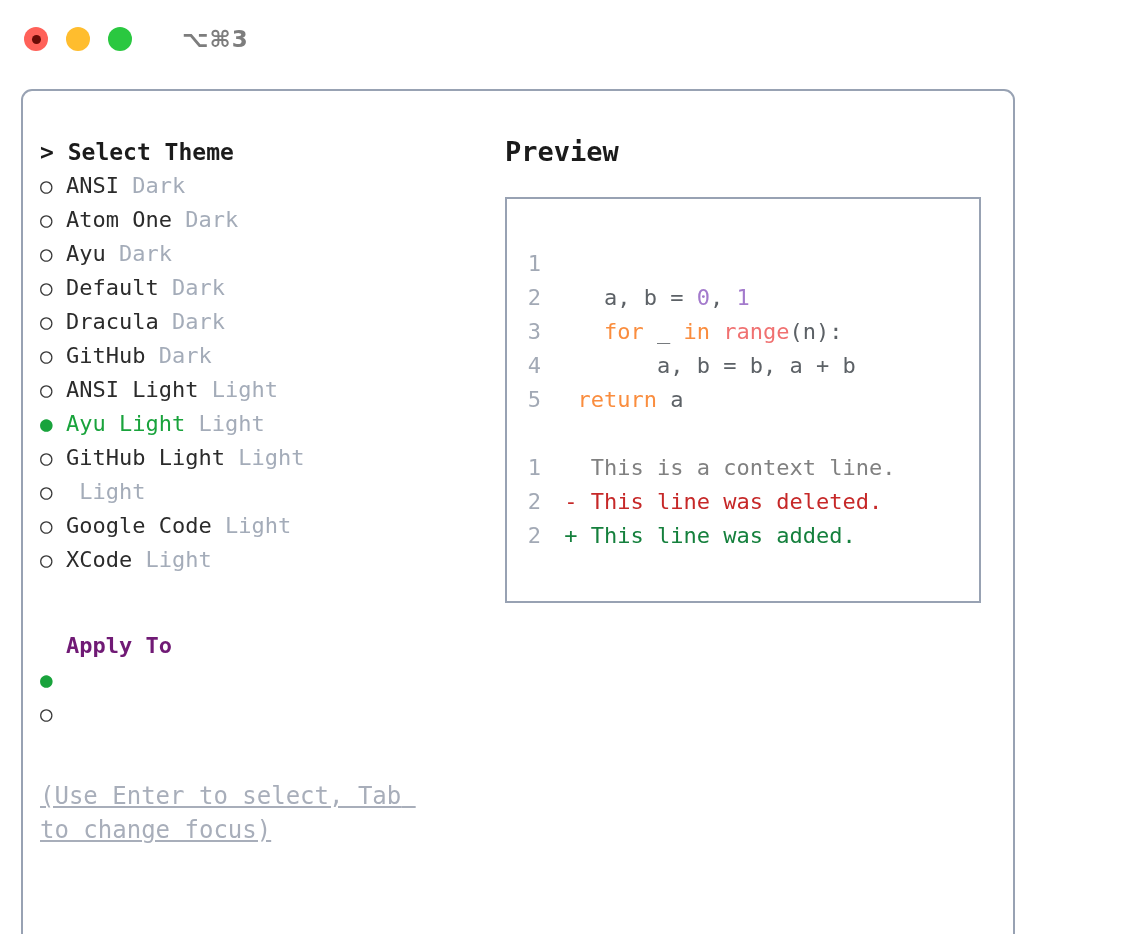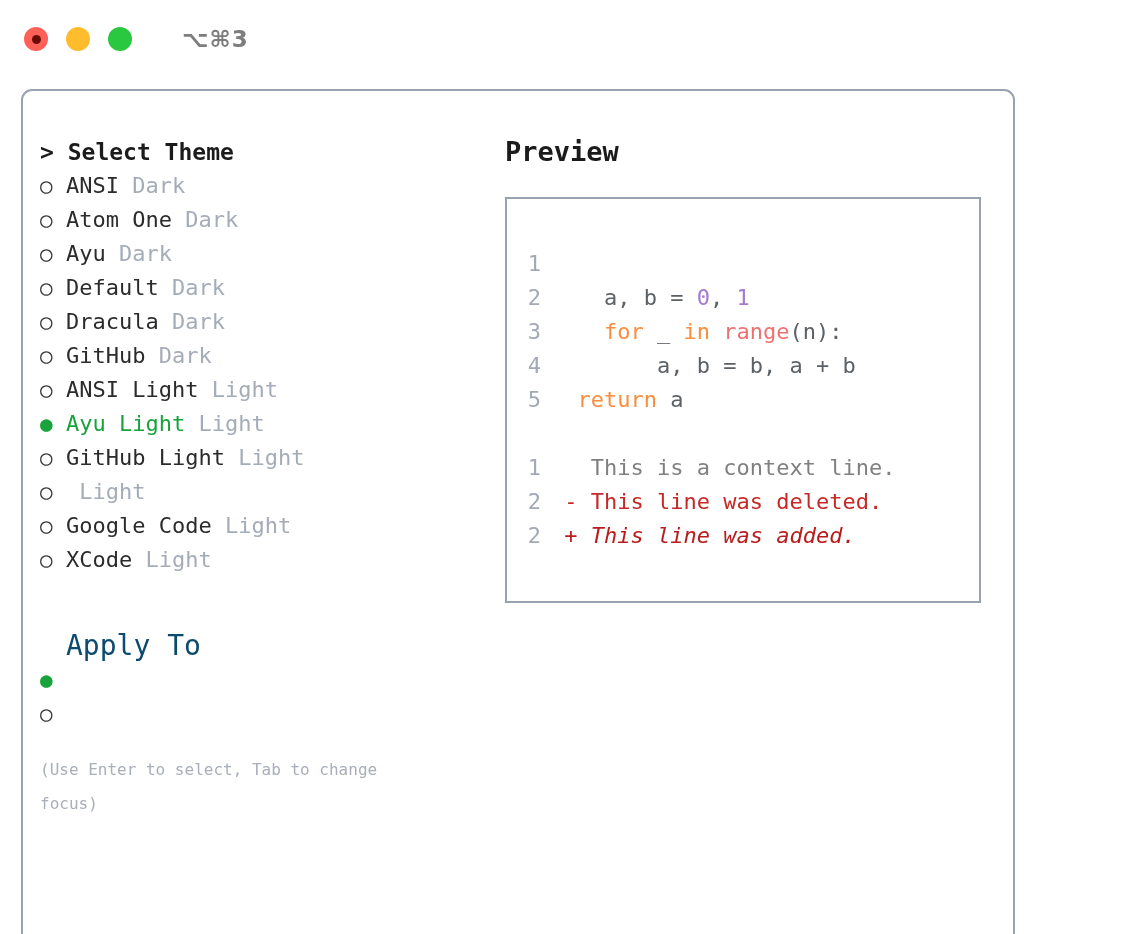--- a/index.html
+++ b/index.html
@@ -104,35 +104,36 @@
   }
   .bullet.sel { color: #19a33c; }
 
   .opt-label { color: #2b2b2b; }
   .opt-row.selected .opt-label { color: #19a33c; }
   .opt-suffix { color: #a4acb9; }
 
   .spacer-lg { height: 52px; }
 
   .apply-head {
-    font-size: 28px;
-    font-weight: normal;
-    color: #0c4a6e;
+    font-size: 22px;
+    font-weight: bold;
+    color: #701a75;
     line-height: 34px;
     padding-left: 26px;
     white-space: pre;
   }
 
   .hint {
-    margin-top: 22px;
-    font-size: 16px;
+    margin-top: 48px;
+    font-size: 24px;
     line-height: 34px;
     color: #a8aeba;
     width: 404px;
     white-space: pre-wrap;
+    text-decoration: underline;
   }
 
   
   .right-col {
     padding-left: 20px;
     flex: 1;
   }
 
   .preview-title {
     font-size: 27px;
@@ -172,21 +173,21 @@
   
   .tok-kw   { color: #fa8d3e; }
   .tok-fn   { color: #399ee6; }
   .tok-num  { color: #a37acc; }
   .tok-call { color: #f07171; }
   .tok-punc { color: #5c6166; }
   .tok-var  { color: #5c6166; }
 
   .diff-ctx { color: #808080; }
   .diff-del { color: #c62828; }
-  .diff-add { color: #b91c1c; font-style: italic; }
+  .diff-add { color: #15803d; }
 </style>
 </head>
 <body>
 
 <div class="window">
 
   <div class="titlebar">
     <div class="lights">
       <div class="light red">
         <div class="rec-dot"></div>

